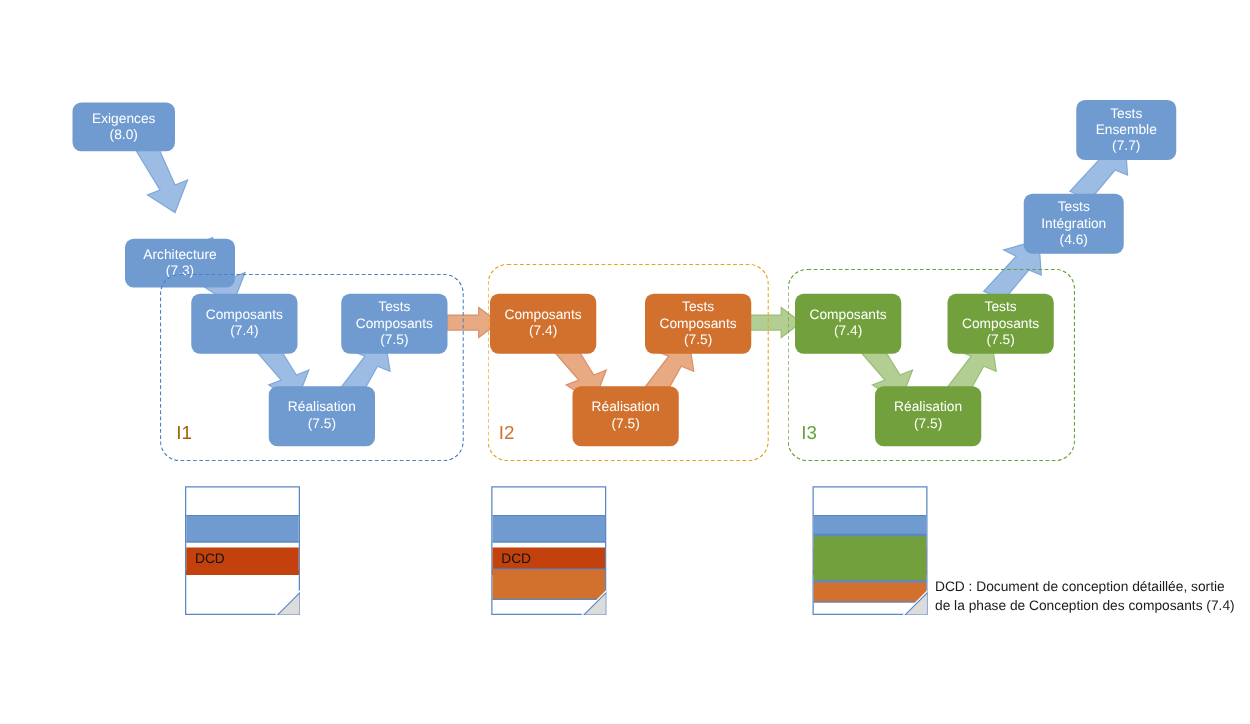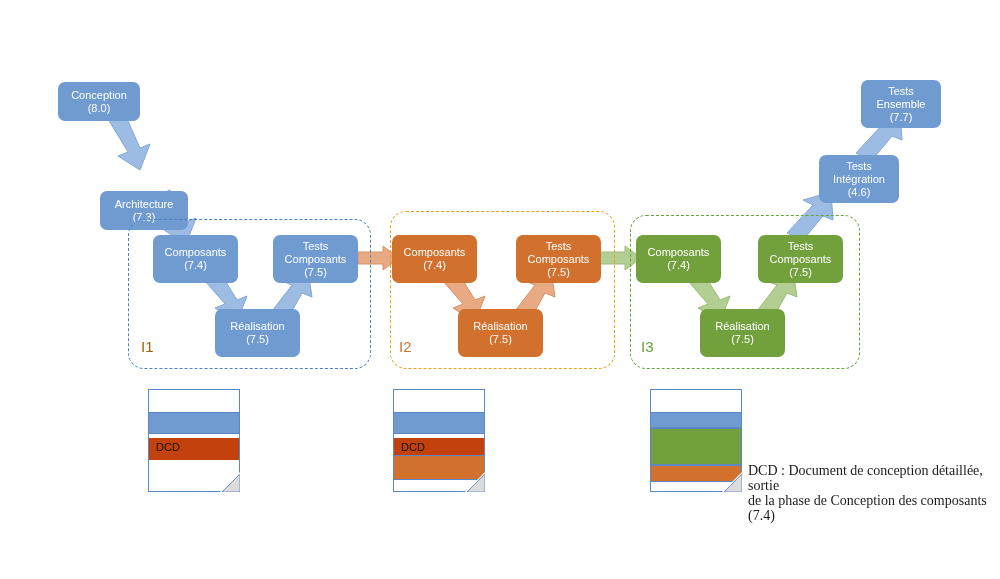--- a/index.html
+++ b/index.html
@@ -73,25 +73,24 @@
   .band{position:absolute;left:0;right:0;box-sizing:border-box;
         border-top:1px solid #5B87C4;border-bottom:1px solid #5B87C4;}
   .band.blue{background:#6F9BD1;}
   .band.orange{background:#D2712E;}
   .band.green{background:#72A03D;}
   .fold{position:absolute;right:-1px;bottom:-1px;width:20px;height:20px;}
 
   
   .caption{
     position:absolute;
-    font-size:14px;
+    font-size:11px;
     line-height:15px;
     color:#1b1b1b;
     white-space:pre-line;
-    font-family:Liberation Serif, serif;
   }
 </style>
 </head>
 <body>
 
 <div id="stage">
 
   <svg id="arrows" viewBox="0 0 1000 579" xmlns="http://www.w3.org/2000/svg">
     <defs>
       
@@ -137,21 +136,21 @@
     <g>
       <polygon points="803,240 787,233 813,205 803,200 831,192 833,220 823,216" fill="#9DBCE3" stroke="#7FA8D8" stroke-width="1"></polygon>
     </g>
 
     <g>
       <polygon points="872,160 856,153 882,125 872,120 900,112 902,140 892,136" fill="#9DBCE3" stroke="#7FA8D8" stroke-width="1"></polygon>
     </g>
   </svg>
 
   <div class="box b-blue" style="left:58px;top:82px;width:82px;height:39px;">
-    <span class="l1">Conception</span>
+    <span class="l1">Exigences</span>
     <span class="l2">(8.0)</span>
   </div>
 
   <div class="box b-blue" style="left:100px;top:159px;width:88px;height:39px;margin-top:32px;">
     <span class="l1">Architecture</span>
     <span class="l2">(7.3)</span>
   </div>
 
   <div class="group g-blue" style="left:128px;top:219px;width:243px;height:150px;"></div>
   <div class="group-label gl-blue" style="left:141px;top:338px;">I1</div>

